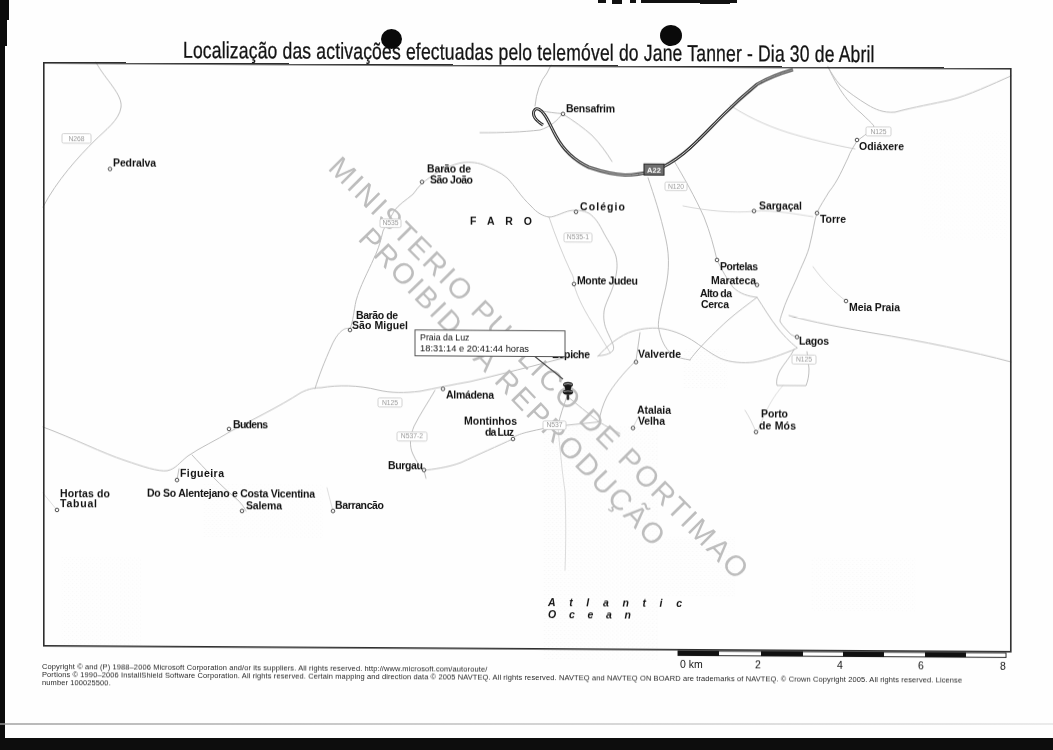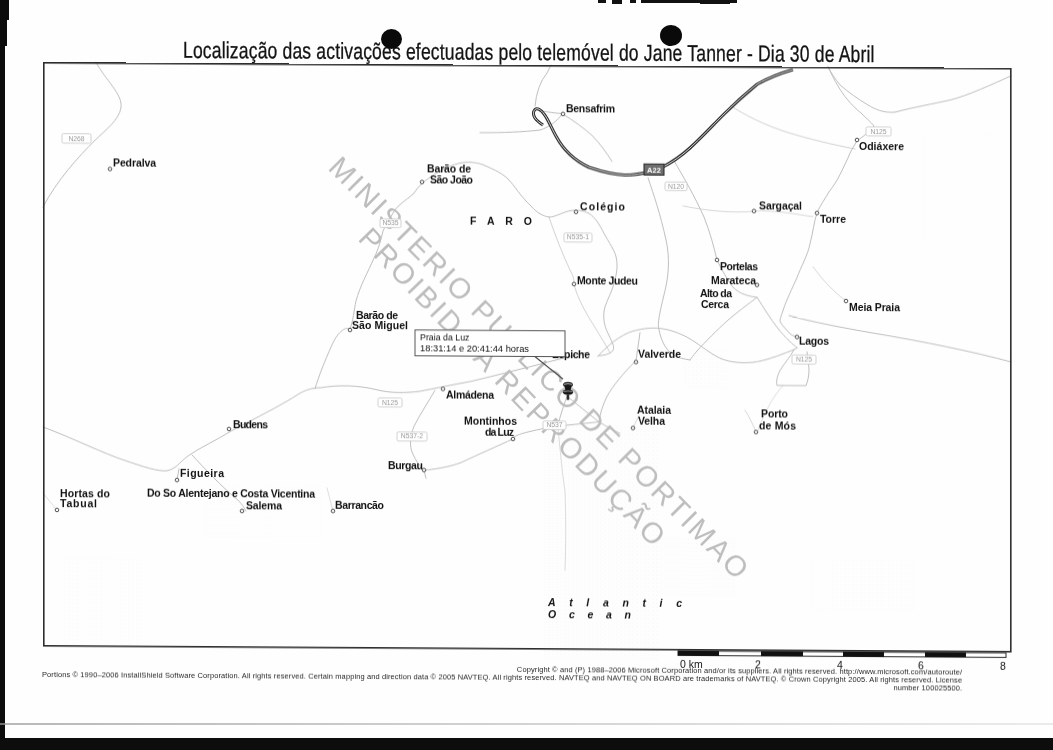--- a/index.html
+++ b/index.html
@@ -1,16 +1,16 @@
 <!DOCTYPE html>
 <html><head>
 <meta charset="utf-8">
 <style>
 html,body{margin:0;padding:0;background:#fff;}
-#page{position:relative;width:1053px;height:750px;background:#fefefe;overflow:hidden;font-family:"Liberation Sans",sans-serif;text-align:right;}
+#page{position:relative;width:1053px;height:750px;background:#fefefe;overflow:hidden;font-family:"Liberation Sans",sans-serif;}
 #sheet{position:absolute;left:0;top:0;width:1053px;height:750px;transform:skewY(0.35deg);transform-origin:43px 62px;}
 #title{position:absolute;left:183px;top:35.5px;font-size:23px;color:#131313;-webkit-text-stroke:0.3px #131313;white-space:nowrap;transform:scaleX(0.764);transform-origin:0 0;letter-spacing:0.2px;}
 #mapsvg{position:absolute;left:43px;top:62px;overflow:visible;}
 .copy{position:absolute;left:42px;color:#262626;font-size:7.5px;line-height:8.1px;white-space:nowrap;transform:scaleX(0.995);transform-origin:0 0;letter-spacing:0.12px;}
 </style>
 </head>
 <body>
 <div id="page">
   <div id="sheet">
     <div id="title">Localização das activações efectuadas pelo telemóvel do Jane Tanner - Dia 30 de Abril</div>

